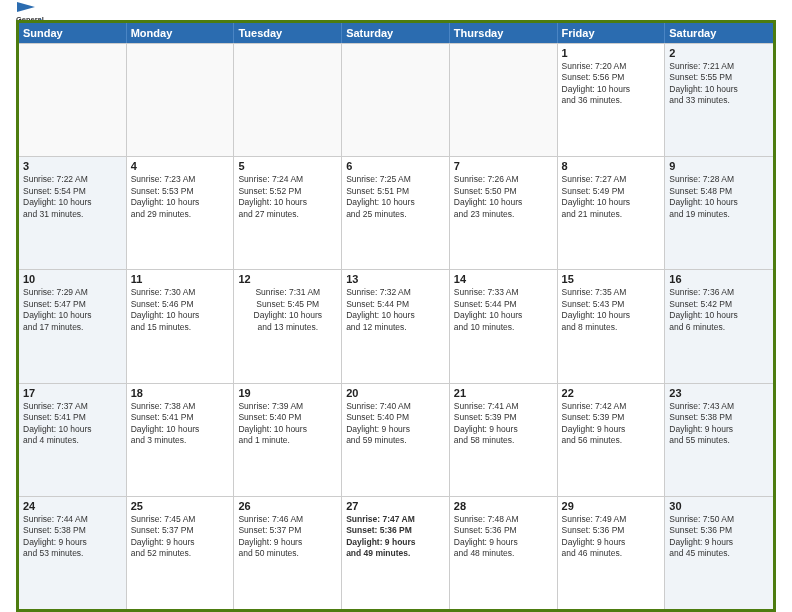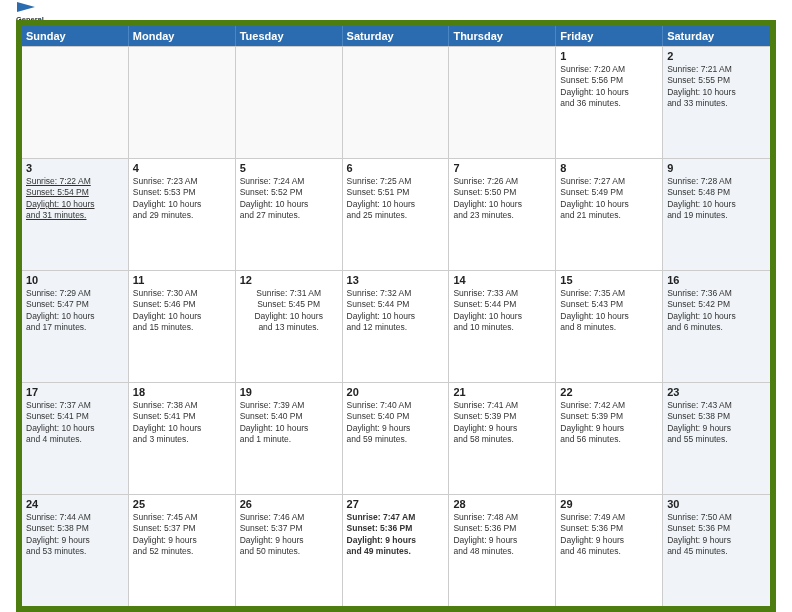--- a/index.html
+++ b/index.html
@@ -43,21 +43,21 @@
       line-height: 1.1;
     }
     .location {
       font-size: 14px;
       color: #555;
     }
     .calendar {
       flex: 1;
       display: flex;
       flex-direction: column;
-      border: 6px solid #4d7c0f;
+      border: 3px solid #4d7c0f;
     }
     .cal-header-row {
       display: grid;
       grid-template-columns: repeat(7, 1fr);
       background: #2b6cb0;
     }
     .cal-header-cell {
       color: #fff;
       font-size: 11px;
       font-weight: bold;
@@ -155,21 +155,21 @@
             <div class="day-num">2</div>
             <div class="cell-text" style="white-space: pre-line;">Sunrise: 7:21 AM
 Sunset: 5:55 PM
 Daylight: 10 hours
 and 33 minutes.</div>
           </div>
         </div>
         <div class="cal-row">
           <div class="cal-cell shaded">
             <div class="day-num">3</div>
-            <div class="cell-text" style="white-space: pre-line; text-decoration: underline;">Sunrise: 7:22 AM
+            <div class="cell-text" style="white-space: pre-line;">Sunrise: 7:22 AM
 Sunset: 5:54 PM
 Daylight: 10 hours
 and 31 minutes.</div>
           </div>
           <div class="cal-cell">
             <div class="day-num">4</div>
             <div class="cell-text" style="white-space: pre-line;">Sunrise: 7:23 AM
 Sunset: 5:53 PM
 Daylight: 10 hours
 and 29 minutes.</div>

